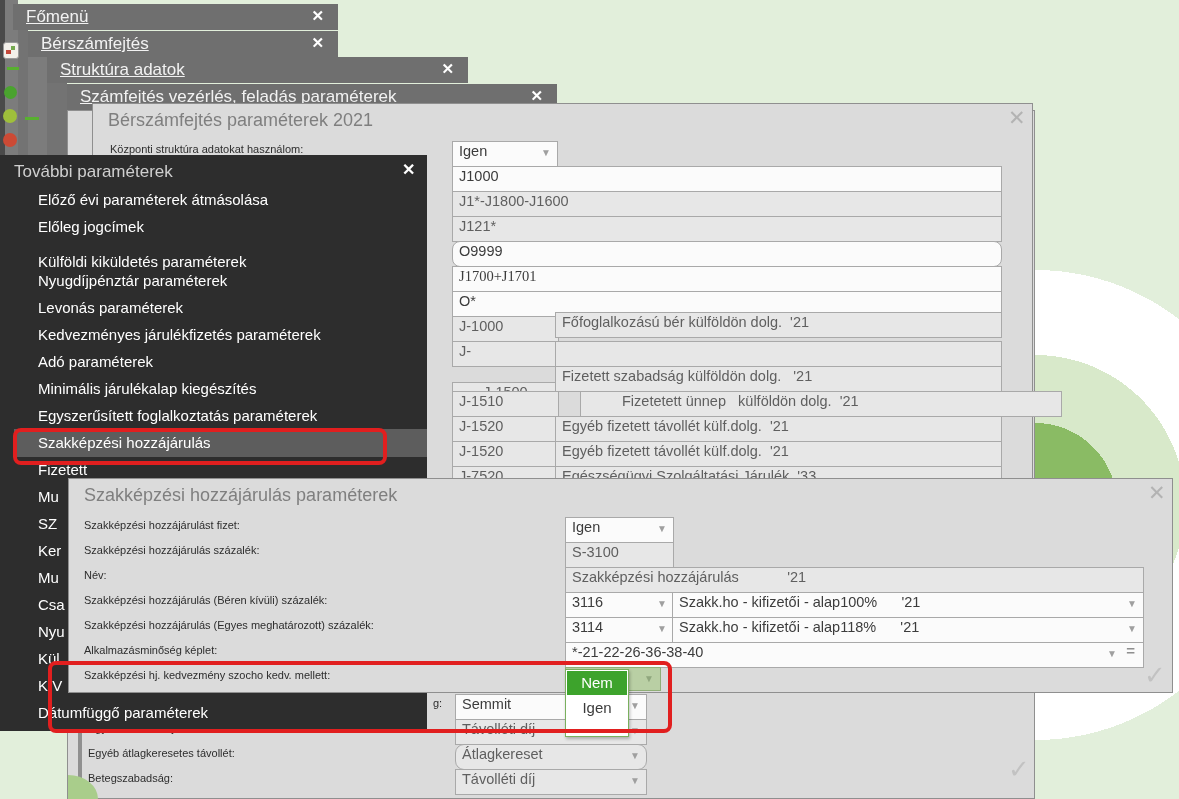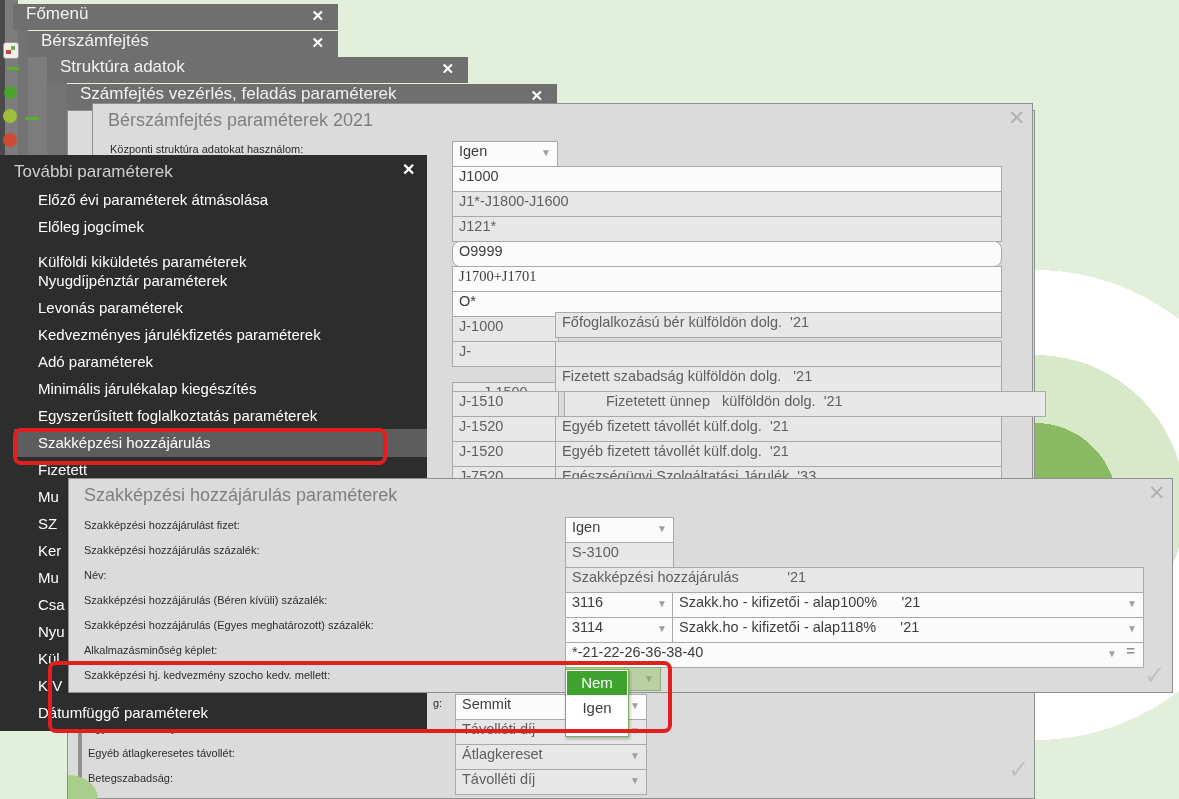--- a/index.html
+++ b/index.html
@@ -7,22 +7,22 @@
   #screen{
     position:relative;width:1179px;height:799px;overflow:hidden;
     background:
       radial-gradient(circle at 1035px 505px,
         #8abb64 0 82px,
         #d8e9ca 82px 150px,
         #ffffff 150px 235px,
         #e2efdb 235px);
   }
   .abs{position:absolute;box-sizing:border-box;}
-  .bar{background:#6f6f6f;color:#f2f2f2;font-size:17px;display:flex;
-       padding-left:13px;box-sizing:border-box;position:absolute;height:26px;}
+  .bar{background:#6f6f6f;color:#f2f2f2;font-size:17px;display:flex;align-items:center;
+       padding-left:13px;box-sizing:border-box;position:absolute;height:26px;text-decoration:underline;}
   .barx{position:absolute;right:14px;top:3px;color:#ffffff;font-size:15px;font-weight:bold;cursor:default;}
   .win{background:#dbdbdb;border:1px solid #8f8f8f;}
   .wtitle{color:#7f7f7f;font-size:18px;white-space:nowrap;}
   .lbl{color:#2d2d2d;font-size:11px;white-space:nowrap;}
   .inp{background:#fbfbfb;border:1px solid #a9a9a9;font-size:14.5px;color:#3c3c3c;
        padding:1px 6px 0 6px;overflow:hidden;position:absolute;height:23px;}
   .inp .val{white-space:pre;}
   .dis{background:#e7e7e7;color:#5f5f5f;}
   .arr{position:absolute;right:6px;top:5px;color:#9f9f9f;font-size:10px;line-height:12px;}
   .xbtn{color:#b3b3b3;font-size:21px;line-height:20px;cursor:default;}
@@ -77,21 +77,21 @@
   <div class="inp" style="left:455px;top:694px;width:178px;">
     <span class="val">Semmit</span>
     <span class="arr">▼</span>
   </div>
   <span class="lbl abs" style="left:88px;top:722px;">Egyéb távolléti díjas távollét:</span>
   <div class="inp dis" style="left:455px;top:719px;width:178px;">
     <span class="val">Távolléti díj</span>
     <span class="arr">▼</span>
   </div>
   <span class="lbl abs" style="left:88px;top:747px;">Egyéb átlagkeresetes távollét:</span>
-  <div class="inp dis" style="left:455px;top:744px;width:178px;">
+  <div class="inp dis" style="left:455px;top:744px;width:178px;border-radius:9px;">
     <span class="val">Átlagkereset</span>
     <span class="arr">▼</span>
   </div>
   <span class="lbl abs" style="left:88px;top:772px;">Betegszabadság:</span>
   <div class="inp dis" style="left:455px;top:769px;width:178px;">
     <span class="val">Távolléti díj</span>
     <span class="arr">▼</span>
   </div>
   <span class="check abs" style="left:1008px;top:756px;">✓</span>
 
@@ -124,21 +124,21 @@
   <div class="inp dis" style="left:452px;top:341px;width:93px;">
     <span class="val">J-</span></div>
   <div class="inp dis" style="left:555px;top:341px;width:433px;">
     <span class="val"></span></div>
   <div class="inp dis" style="left:452px;top:382px;width:93px;text-align:center;">
     <span class="val">J-1500</span></div>
   <div class="inp dis" style="left:555px;top:366px;width:433px;">
     <span class="val">Fizetett szabadság külföldön dolg.   '21</span></div>
   <div class="inp dis" style="left:452px;top:391px;width:93px;">
     <span class="val">J-1510</span></div>
-  <div class="inp dis" style="left:564px;top:391px;width:433px;padding-left:41px;">
+  <div class="inp dis" style="left:580px;top:391px;width:433px;padding-left:41px;">
     <span class="val">Fizetetett ünnep   külföldön dolg.  '21</span></div>
   <div class="inp dis" style="left:452px;top:416px;width:93px;">
     <span class="val">J-1520</span></div>
   <div class="inp dis" style="left:555px;top:416px;width:433px;">
     <span class="val">Egyéb fizetett távollét külf.dolg.  '21</span></div>
   <div class="inp dis" style="left:452px;top:441px;width:93px;">
     <span class="val">J-1520</span></div>
   <div class="inp dis" style="left:555px;top:441px;width:433px;">
     <span class="val">Egyéb fizetett távollét külf.dolg.  '21</span></div>
   <div class="inp dis" style="left:452px;top:466px;width:93px;">

